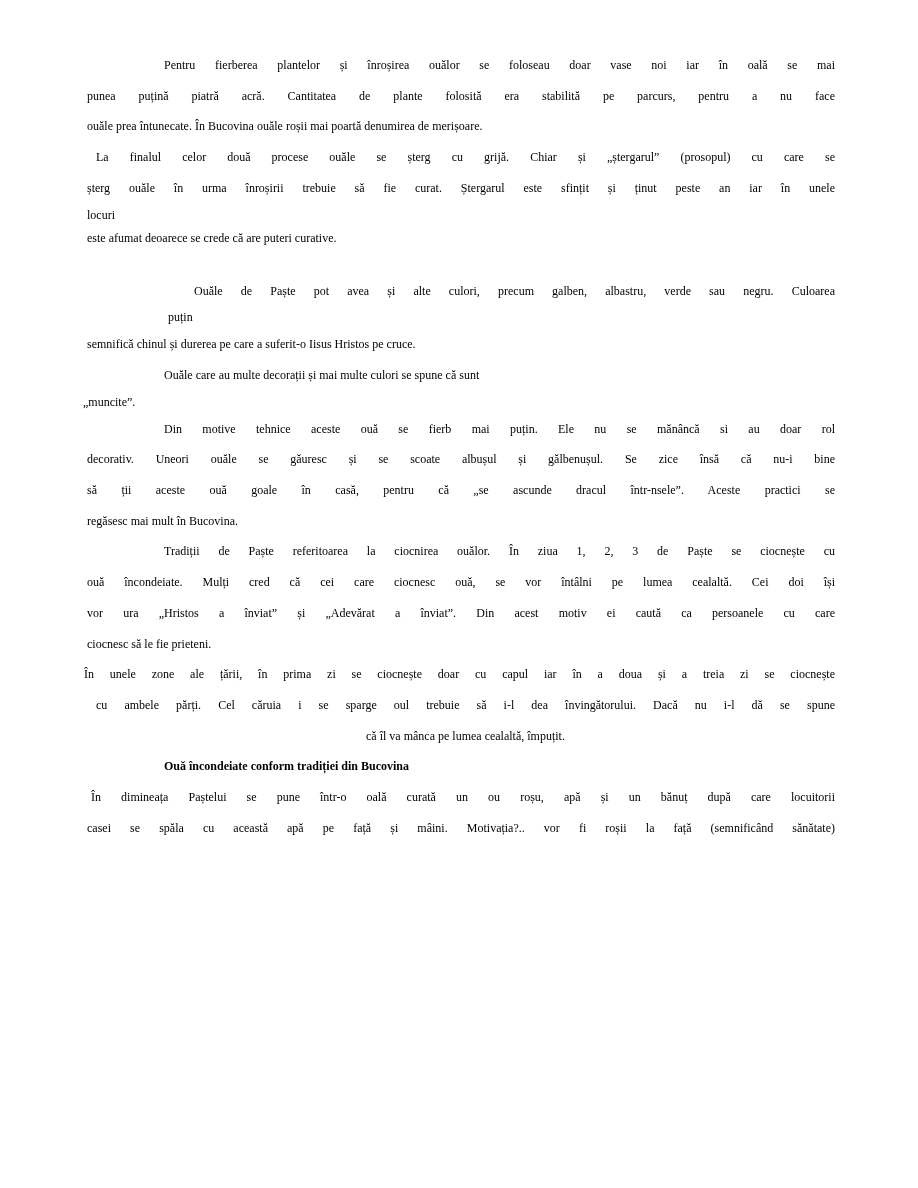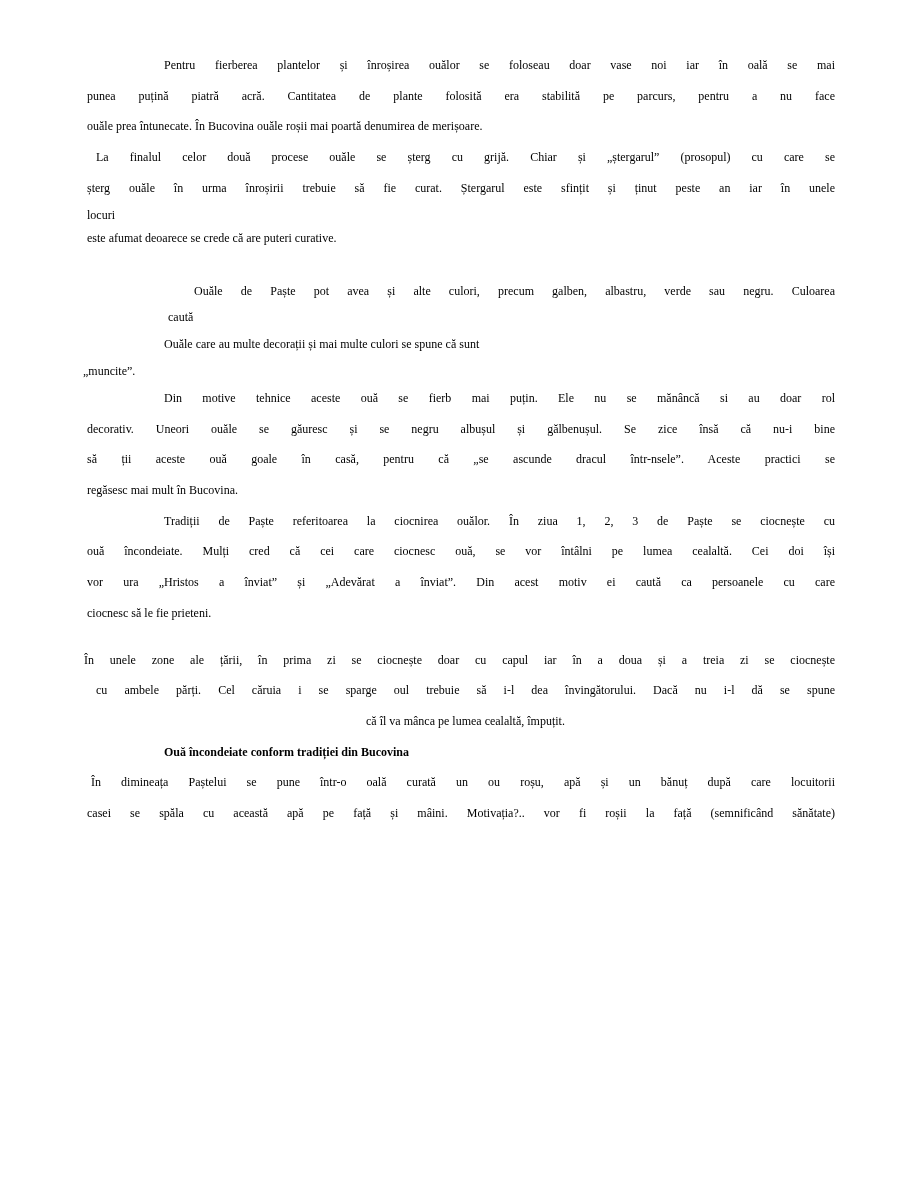--- a/index.html
+++ b/index.html
@@ -50,40 +50,41 @@
       </div>
       <div class="para">
         <div class="ln ln-just" style="text-indent: 9px;">La finalul celor două procese ouăle se șterg cu grijă. Chiar și „ștergarul” (prosopul) cu care se</div>
         <div class="ln ln-just">șterg ouăle în urma înroșirii trebuie să fie curat. Ștergarul este sfințit și ținut peste an iar în unele</div>
         <div class="ln ln-tight">locuri</div>
         <div class="ln ln-tight">este afumat deoarece se crede că are puteri curative.</div>
       </div>
       <div class="spacer" style="height: 26px;"></div>
       <div class="para">
         <div class="ln ln-just" style="text-indent: 77px; margin-left: 30px;">Ouăle de Paște pot avea și alte culori, precum galben, albastru, verde sau negru. Culoarea</div>
-        <div class="ln ln-tight" style="text-indent: 81px;">caută</div>
+        <div class="ln ln-tight" style="text-indent: 81px;">puțin</div>
+        <div class="ln">semnifică chinul și durerea pe care a suferit-o Iisus Hristos pe cruce.</div>
       </div>
       <div class="para">
         <div class="ln" style="text-indent: 77px;">Ouăle care au multe decorații și mai multe culori se spune că sunt</div>
         <div class="ln ln-tight" style="margin-left: -4px;">„muncite”.</div>
       </div>
       <div class="para">
         <div class="ln ln-just" style="text-indent: 77px;">Din motive tehnice aceste ouă se fierb mai puțin. Ele nu se mănâncă si au doar rol</div>
-        <div class="ln ln-just">decorativ. Uneori ouăle se găuresc și se negru albușul și gălbenușul. Se zice însă că nu-i bine</div>
+        <div class="ln ln-just">decorativ. Uneori ouăle se găuresc și se scoate albușul și gălbenușul. Se zice însă că nu-i bine</div>
         <div class="ln ln-just">să ții aceste ouă goale în casă, pentru că „se ascunde dracul într-nsele”. Aceste practici se</div>
         <div class="ln">regăsesc mai mult în Bucovina.</div>
       </div>
       <div class="para">
         <div class="ln ln-just" style="text-indent: 77px;">Tradiții de Paște referitoarea la ciocnirea ouălor. În ziua 1, 2, 3 de Paște se ciocnește cu</div>
         <div class="ln ln-just">ouă încondeiate. Mulți cred că cei care ciocnesc ouă, se vor întâlni pe lumea cealaltă. Cei doi își</div>
         <div class="ln ln-just">vor ura „Hristos a înviat” și „Adevărat a înviat”. Din acest motiv ei caută ca persoanele cu care</div>
         <div class="ln">ciocnesc să le fie prieteni.</div>
       </div>
       <div class="para">
-        <div class="ln ln-just" style="margin-left: -3px; margin-top: 16px;">În unele zone ale țării, în prima zi se ciocnește doar cu capul iar în a doua și a treia zi se ciocnește</div>
+        <div class="ln ln-just" style="margin-left: -3px;">În unele zone ale țării, în prima zi se ciocnește doar cu capul iar în a doua și a treia zi se ciocnește</div>
         <div class="ln ln-just" style="margin-left: 9px;">cu ambele părți. Cel căruia i se sparge oul trebuie să i-l dea învingătorului. Dacă nu i-l dă se spune</div>
         <div class="ln" style="margin-left: 9px; text-align: center;">că îl va mânca pe lumea cealaltă, împuțit.</div>
       </div>
       <div class="para">
         <div class="ln" style="text-indent: 77px; font-weight: bold;">Ouă încondeiate conform tradiției din Bucovina</div>
       </div>
       <div class="para">
         <div class="ln ln-just" style="text-indent: 4px;">În dimineața Paștelui se pune într-o oală curată un ou roșu, apă și un bănuț după care locuitorii</div>
         <div class="ln ln-just">casei se spăla cu această apă pe față și mâini. Motivația?.. vor fi roșii la față (semnificând sănătate)</div>
       </div>

